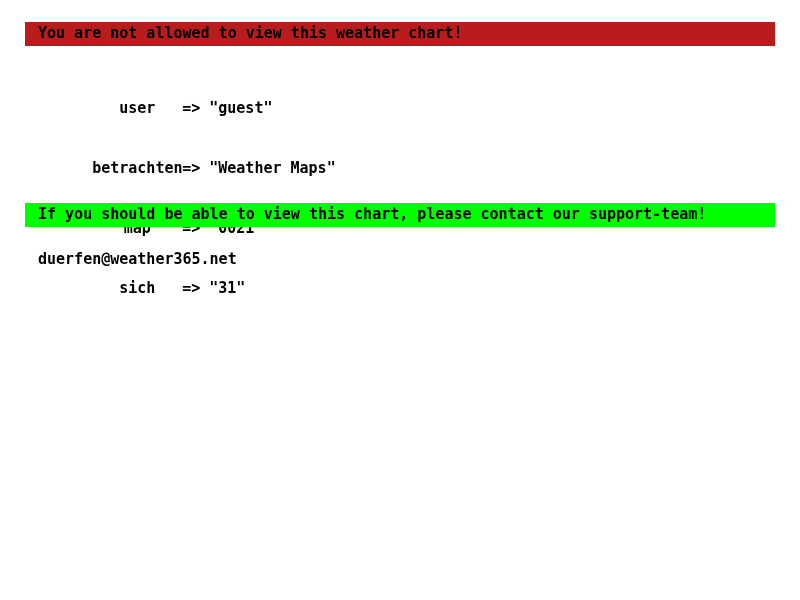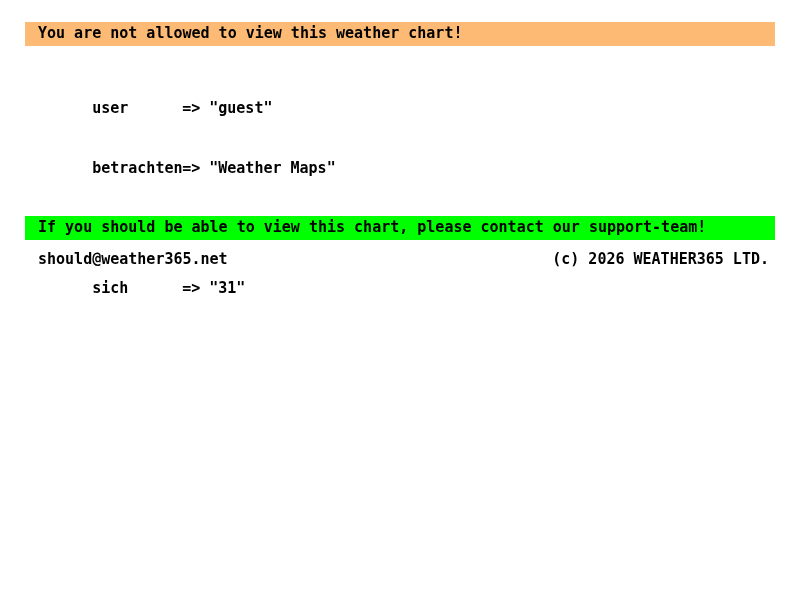--- a/index.html
+++ b/index.html
@@ -15,33 +15,34 @@
     position: absolute;
     left: 25px;
     width: 750px;
     padding: 2px 13px 3px 13px;
   }
   .banner-line {
     line-height: 19px;
     white-space: pre;
   }
   .banner-red { top: 22px; }
-  .banner-green { top: 216px; }
+  .banner-green { top: 203px; }
   .details {
     position: absolute;
     left: 38px;
     top: 78px;
   }
   .detail-row {
     line-height: 20px;
     white-space: pre;
   }
   .detail-key {
     display: inline-block;
     width: 90px;
+    text-align: center;
   }
   .detail-arrow {
     display: inline-block;
     margin-right: 9px;
   }
   .footer {
     position: absolute;
     left: 38px;
     right: 31px;
     top: 250px;
@@ -49,21 +50,21 @@
     justify-content: space-between;
     line-height: 18px;
     white-space: pre;
   }
 </style>
 </head>
 <body>
 
 <div>
 
-  <div class="banner banner-red" style="background-color: #fdba74;">
+  <div class="banner banner-red" style="background-color: #b91c1c;">
     <div class="banner-line">You are not allowed to view this weather chart!</div>
   </div>
 
   <div class="details">
     <div class="detail-row">
       <span class="detail-key">user</span><span class="detail-arrow">=&gt;</span><span class="detail-value">"guest"</span>
     </div>
     <div class="detail-row">
       <span class="detail-key">betrachten</span><span class="detail-arrow">=&gt;</span><span class="detail-value">"Weather Maps"</span>
     </div>
@@ -73,17 +74,16 @@
     <div class="detail-row">
       <span class="detail-key">sich</span><span class="detail-arrow">=&gt;</span><span class="detail-value">"31"</span>
     </div>
   </div>
 
   <div class="banner banner-green" style="background-color: rgb(0, 255, 0);">
     <div class="banner-line">If you should be able to view this chart, please contact our support-team!</div>
   </div>
 
   <div class="footer">
-    <span>should@weather365.net</span>
-    <span>(c) 2026 WEATHER365 LTD.</span>
+    <span>duerfen@weather365.net</span>
   </div>
 
 </div>
 
 </body></html>

